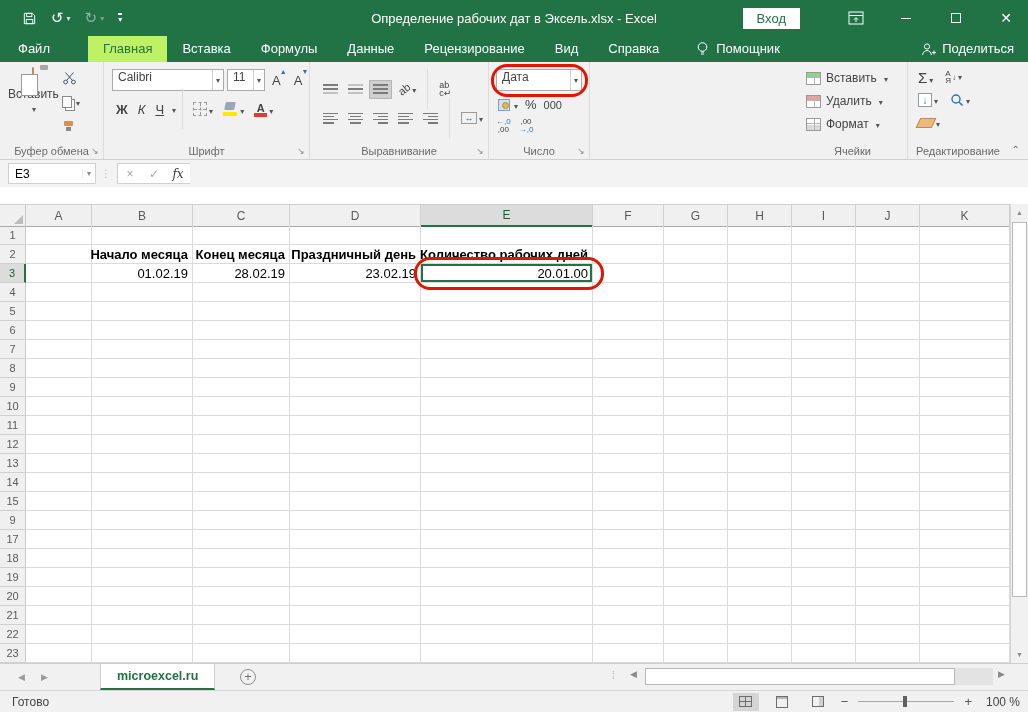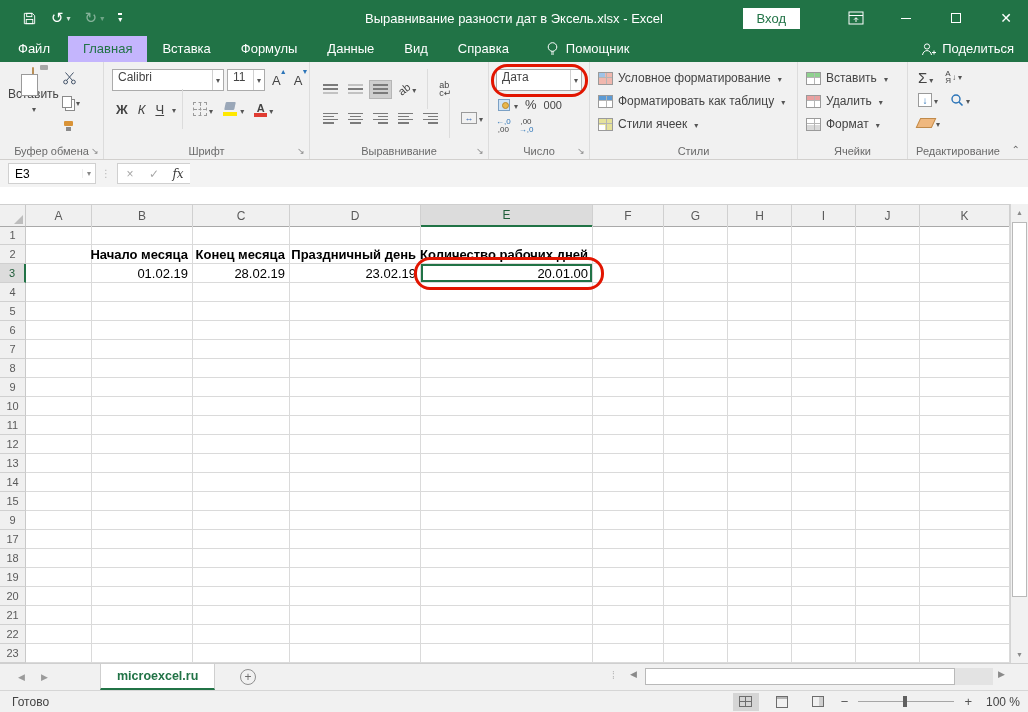--- a/index.html
+++ b/index.html
@@ -21,21 +21,21 @@
   .winbtn { width:44px; height:36px; display:flex; align-items:center; justify-content:center; color:#fff; font-size:14px; }
   .maxbox { width:10px; height:10px; border:1px solid #fff; display:inline-block; }
   .minline { width:10px; border-top:1px solid #fff; display:inline-block; }
 
   
   .tabrow { position:absolute; left:0; top:36px; width:1028px; height:26px;
     background:#217346; display:flex; align-items:stretch; color:#fff; font-size:13px; }
   .tab { padding:0 15px; line-height:26px; white-space:nowrap; }
   .tab.file { padding:0 18px; }
   #tab-strip { display:flex; }
-  .tab.active { background:#c4b5fd; color:#217346; }
+  .tab.active { background:#bef264; color:#217346;margin-left:20px; }
   .assistant { display:flex; align-items:center; gap:7px; margin-left:22px; line-height:26px; }
   .share { position:absolute; right:14px; top:0; display:flex; align-items:center; gap:6px; line-height:26px; }
 
   
   .ribbon { position:absolute; left:0; top:62px; width:1028px; height:98px;
     background:#f1f1f1; border-bottom:1px solid #d2d0ce; font-size:12px; color:#444; }
   .group { position:absolute; top:0; height:97px; border-right:1px solid #dcdcdc; }
   .g-label { position:absolute; bottom:2px; left:0; right:0; text-align:center;
     font-size:11px; color:#6a6a6a; white-space:nowrap; }
   .launcher { position:absolute; right:3px; bottom:3px; font-size:9px; color:#8a8a8a;
@@ -240,21 +240,21 @@
             <rect x="5" y="2.5" width="5.5" height="3.5" fill="none" stroke="#fff"></rect>
             <rect x="4.5" y="9" width="7" height="4.5" fill="none" stroke="#fff"></rect>
           </svg>
       </span>
       <span class="tb-btn">↺<span class="tb-caret">▾</span></span>
       <span class="tb-btn disabled">↻<span class="tb-caret">▾</span></span>
       <span class="tb-btn">
           <span class="qat-more">▾</span>
         </span>
     </div>
-    <div class="win-title">Выравнивание разности дат в Эксель.xlsx  -  Excel</div>
+    <div class="win-title">Определение рабочих дат в Эксель.xlsx  -  Excel</div>
     <div class="tb-right">
       <span class="signin">Вход</span>
       <span class="winbtn">
         <svg width="16" height="14" viewBox="0 0 16 14">
             <rect x="1" y="1" width="14" height="12" fill="none" stroke="#fff"></rect>
             <path d="M1 4.5h14" stroke="#fff"></path>
             <path d="M8 11V7M6 8.7l2-2 2 2" stroke="#fff" fill="none"></path>
           </svg>
       </span>
       <span class="winbtn">
@@ -267,20 +267,21 @@
     </div>
   </div>
 
   <div class="tabrow">
     <div class="tab file">Файл</div>
     <div id="tab-strip">
         <div class="tab active">Главная</div>
         <div class="tab">Вставка</div>
         <div class="tab">Формулы</div>
         <div class="tab">Данные</div>
+        <div class="tab">Рецензирование</div>
         <div class="tab">Вид</div>
         <div class="tab">Справка</div>
       </div>
     <div class="assistant">
       <svg width="13" height="16" viewBox="0 0 13 16">
           <circle cx="6.5" cy="6" r="4.3" fill="none" stroke="#fff"></circle>
           <path d="M5 11h3M5 13h3" stroke="#fff"></path>
         </svg>
       <span>Помощник</span>
     </div>
@@ -461,38 +462,20 @@
         <span style="font-size:11px">000</span>
       </div>
       <div class="num-r3">
         <span class="dec-ic"><b>←,0</b><br><span>,00</span></span>
         <span class="dec-ic"><span>,00</span><br><b>→,0</b></span>
       </div>
       <div class="g-label">Число</div>
       <span class="launcher">↘</span>
     </div>
 
-    <div class="group g-styles">
-      <div class="st-row" style="top:6px">
-        <span class="mini-grid mg-cf"></span>
-        <span>Условное форматирование</span>
-          <span class="caret"></span>
-      </div>
-      <div class="st-row" style="top:29px">
-        <span class="mini-grid mg-ft"></span>
-        <span>Форматировать как таблицу</span>
-          <span class="caret"></span>
-      </div>
-      <div class="st-row" style="top:52px">
-        <span class="mini-grid mg-cs"></span>
-        <span>Стили ячеек</span>
-          <span class="caret"></span>
-      </div>
-      <div class="g-label">Стили</div>
-    </div>
 
     <div class="group g-cells">
       <div class="st-row" style="top:6px">
         <span class="mini-grid mg-ins"></span>
         <span>Вставить</span>
           <span class="caret"></span>
       </div>
       <div class="st-row" style="top:29px">
         <span class="mini-grid mg-del"></span>
         <span>Удалить</span>

